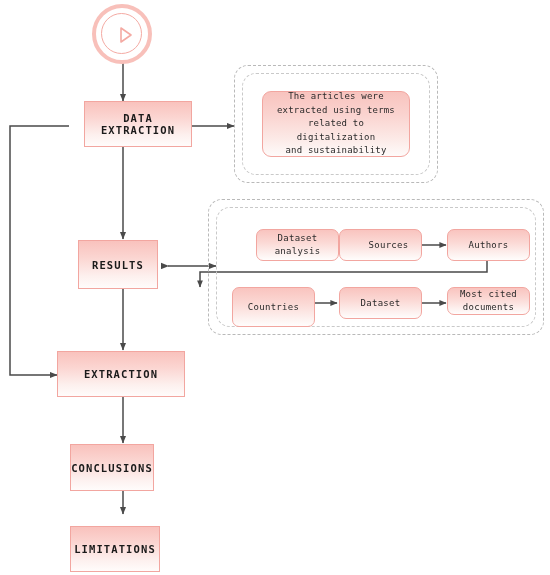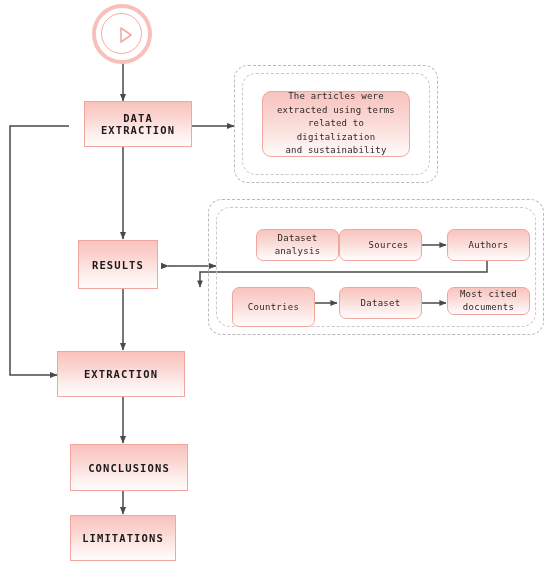--- a/index.html
+++ b/index.html
@@ -158,23 +158,23 @@
       <path d="M7,4 L17,11 L7,18 z" fill="none" stroke="#f4aaa3" stroke-width="1.6" stroke-linejoin="round"></path>
     </svg>
   </div>
 
   <div class="node main-node" style="left:84px; top:101px; width:108px; height:46px;">DATA EXTRACTION</div>
 
   <div class="node main-node" style="left:78px; top:240px; width:80px; height:49px;">RESULTS</div>
 
   <div class="node main-node" style="left:57px; top:351px; width:128px; height:46px;">EXTRACTION</div>
 
-  <div class="node main-node" style="left:70px; top:444px; width:118px; height:47px;">CONCLUSIONS</div>
+  <div class="node main-node" style="left:70px; top:444px; width:84px; height:47px;">CONCLUSIONS</div>
 
-  <div class="node main-node" style="left:70px; top:515px; width:106px; height:46px;">LIMITATIONS</div>
+  <div class="node main-node" style="left:70px; top:526px; width:90px; height:46px;">LIMITATIONS</div>
 
   <div class="group-frame" style="left:234px; top:65px; width:204px; height:118px;"></div>
   <div class="group-frame inner" style="left:242px; top:73px; width:188px; height:102px;"></div>
 
   <div class="node note-node" style="left:262px; top:91px; width:148px; height:66px;">The articles were
 extracted using terms
 related to digitalization
 and sustainability</div>
 
   <div class="group-frame" style="left:208px; top:199px; width:336px; height:136px;"></div>

